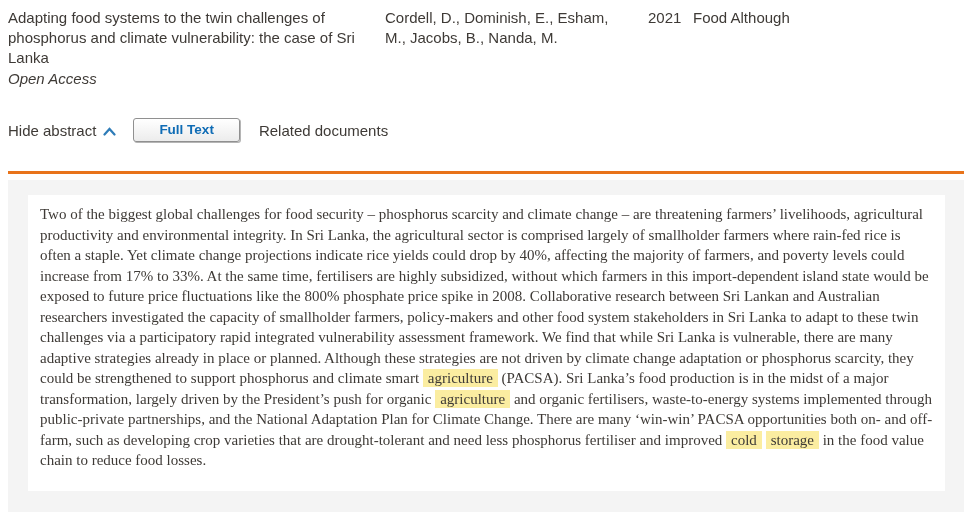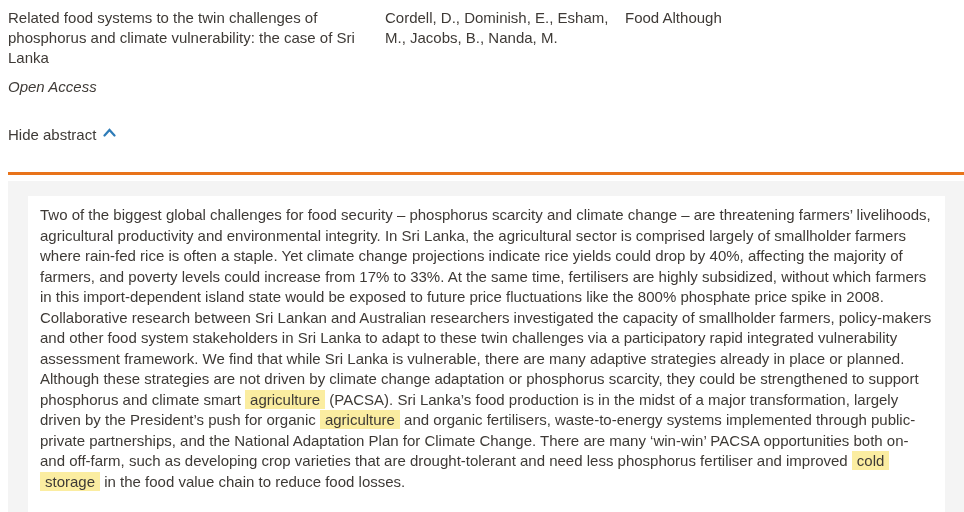--- a/index.html
+++ b/index.html
@@ -12,71 +12,74 @@
   html,body{margin:0;padding:0;}
   body{
     width:964px;height:512px;overflow:hidden;background:#ffffff;
     font-family:"Liberation Sans","DejaVu Sans",sans-serif;
     color:var(--text-dark);
   }
   
   .header{display:flex;padding:8px 8px 0 8px;font-size:15px;line-height:20px;}
   .col-title{width:374px;flex:0 0 auto;}
   .title{color:var(--text-dark);cursor:pointer;}
-  .open-access{font-style:italic;margin-top:9px;}
+  .open-access{font-style:italic;margin-top:1px;}
   .col-authors{flex:0 0 auto;width:240px;margin-left:3px;}
   .col-year{flex:0 0 auto;width:45px;margin-left:23px;}
   .col-source{flex:1 1 auto;}
   
   .actions{display:flex;align-items:center;padding-left:8px;margin-top:29px;font-size:15px;}
-  .hide-abstract{display:inline-flex;cursor:pointer;}
+  .hide-abstract{display:inline-flex;align-items:center;cursor:pointer;}
   .hide-abstract svg{margin-left:7px;margin-top:2px;}
   .full-text-btn{
     margin-left:17px;
     font-family:"Liberation Sans","DejaVu Sans",sans-serif;
     font-size:13.5px;font-weight:bold;color:var(--link-blue);
     background:linear-gradient(#ffffff,#ececec);
     border:1px solid #909090;border-radius:3px;
     padding:3px 25px 4px 25px;cursor:pointer;
     box-shadow:1px 1px 0 #b5b5b5;
   }
   .related{margin-left:19px;cursor:pointer;}
   
   .orange-rule{margin:29px 0 0 8px;height:3px;background:var(--accent-orange);}
   
   .abstract-panel{
     margin:6px 0 0 8px;background:var(--panel-gray);
     padding:15px 19px 22px 20px;box-sizing:border-box;
     min-height:332px;
   }
-  .abstract-box{background:#ffffff;padding:9px 10px 20px 12px;}
+  .abstract-box{background:#ffffff;padding:9px 10px 20px 12px;font-family:Liberation Serif, serif;}
   .abstract-text{margin:0;font-size:15px;line-height:20.5px;color:var(--text-dark);}
   .abstract-text .hl{background:var(--highlight-yellow);padding:1px 5px;}
 </style>
 </head>
 <body>
 
 <div class="header">
   <div class="col-title">
-    <div class="title">Related food systems to the twin challenges of phosphorus and climate vulnerability: the case of Sri Lanka</div>
+    <div class="title">Adapting food systems to the twin challenges of phosphorus and climate vulnerability: the case of Sri Lanka</div>
     <div class="open-access">Open Access</div>
   </div>
   <div class="col-authors">Cordell, D., Dominish, E., Esham, M., Jacobs, B., Nanda, M.</div>
+  <div class="col-year">2021</div>
   <div class="col-source">
     <div>Food Although</div>
   </div>
 </div>
 
 <div class="actions">
   <span class="hide-abstract">
     <span>Hide abstract</span>
     <svg width="13" height="9" viewBox="0 0 13 9">
       <path d="M1.5 7.5 L6.5 2 L11.5 7.5" stroke="#2e7cb8" stroke-width="2.2" fill="none" stroke-linecap="round"></path>
     </svg>
   </span>
+  <button class="full-text-btn">Full Text</button>
+  <span class="related">Related documents</span>
 </div>
 
 <div class="orange-rule"></div>
 
 <div class="abstract-panel">
   <div class="abstract-box">
     <p class="abstract-text"><span>Two of the biggest global challenges for food security – phosphorus scarcity and climate change – are threatening farmers’ livelihoods, agricultural productivity and environmental integrity. In Sri Lanka, the agricultural sector is comprised largely of smallholder farmers where rain-fed rice is often a staple. Yet climate change projections indicate rice yields could drop by 40%, affecting the majority of farmers, and poverty levels could increase from 17% to 33%. At the same time, fertilisers are highly subsidized, without which farmers in this import-dependent island state would be exposed to future price fluctuations like the 800% phosphate price spike in 2008. Collaborative research between Sri Lankan and Australian researchers investigated the capacity of smallholder farmers, policy-makers and other food system stakeholders in Sri Lanka to adapt to these twin challenges via a participatory rapid integrated vulnerability assessment framework. We find that while Sri Lanka is vulnerable, there are many adaptive strategies already in place or planned. Although these strategies are not driven by climate change adaptation or phosphorus scarcity, they could be strengthened to support phosphorus and climate smart </span><span class="hl">agriculture</span><span> (PACSA). Sri Lanka’s food production is in the midst of a major transformation, largely driven by the President’s push for organic </span><span class="hl">agriculture</span><span> and organic fertilisers, waste-to-energy systems implemented through public-private partnerships, and the National Adaptation Plan for Climate Change. There are many ‘win-win’ PACSA opportunities both on- and off-farm, such as developing crop varieties that are drought-tolerant and need less phosphorus fertiliser and improved </span><span class="hl">cold</span><span> </span><span class="hl">storage</span><span> in the food value chain to reduce food losses.</span></p>
   </div>
 </div>
 

